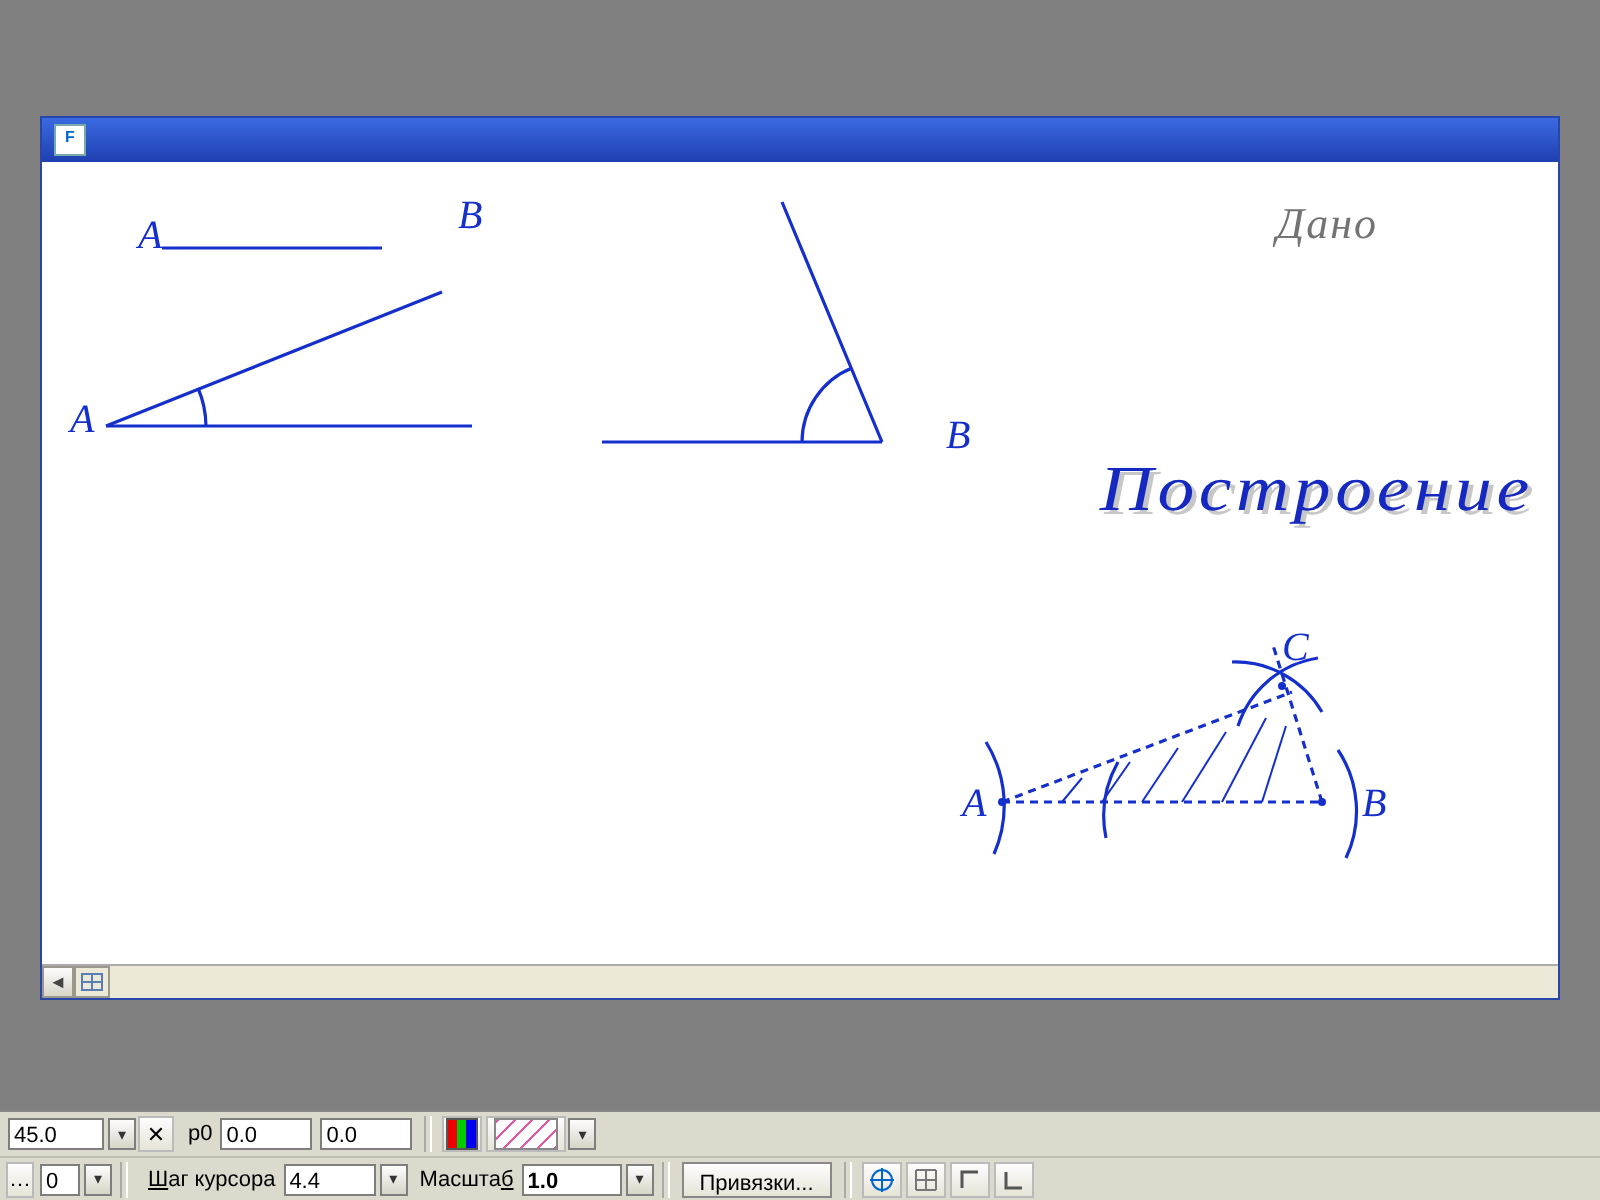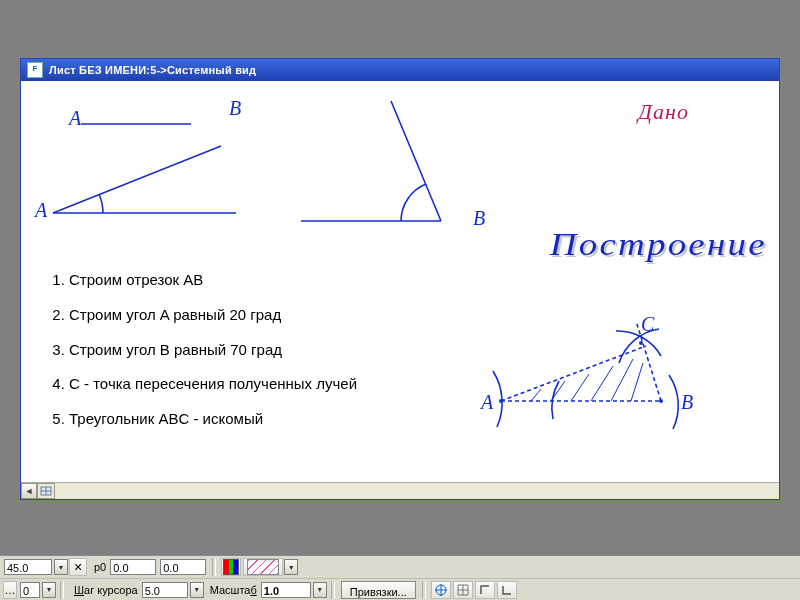--- a/index.html
+++ b/index.html
@@ -120,21 +120,21 @@
     color: #142fcb;
     position: absolute;
     font-size: 20px;
   }
   .dano {
     position: absolute;
     right: 90px;
     top: 18px;
     font-family: "Times New Roman", serif;
     font-style: italic;
-    color: #be185d;
+    color: #737373;
     font-size: 22px;
     letter-spacing: 1px;
   }
   .postroenie {
     position: absolute;
     right: 26px;
     top: 145px;
     font-family: "Times New Roman", serif;
     font-style: italic;
     color: #1528c0;
@@ -240,21 +240,20 @@
     background: linear-gradient(to right, #e00 0 33%, #0c0 33% 66%, #00e 66%);
   }
 </style>
 </head>
 <body>
 
 <div class="slide-area">
   <div class="window">
     <div class="titlebar">
       <span class="icon">F</span>
-      <span>Лист БЕЗ ИМЕНИ:5-&gt;Системный вид</span>
     </div>
     <div class="doc">
 
       <svg style="left:10px; top:10px;" width="230" height="170" viewBox="0 0 230 170">
         <line class="blue" x1="50" y1="33" x2="160" y2="33"></line>
         <line class="blue" x1="22" y1="122" x2="205" y2="122"></line>
         <line class="blue" x1="22" y1="122" x2="190" y2="55"></line>
         <path class="blue" d="M 72 122 A 50 50 0 0 0 68 103"></path>
       </svg>
       <span class="label-it" style="left:48px; top:26px;">A</span>
@@ -265,29 +264,20 @@
         <line class="blue" x1="20" y1="130" x2="160" y2="130"></line>
         <line class="blue" x1="160" y1="130" x2="110" y2="10"></line>
         <path class="blue" d="M 120 130 A 40 40 0 0 1 145 93"></path>
       </svg>
       <span class="label-it" style="left:452px; top:126px;">B</span>
 
       <div class="dano">Дано</div>
 
       <div class="postroenie">Построение</div>
 
-      <div class="steps">
-        <ol>
-          <li>Строим отрезок AB</li>
-          <li>Строим угол A равный 20 град</li>
-          <li>Строим угол B равный 70 град</li>
-          <li>C - точка пересечения полученных лучей</li>
-          <li>Треугольник ABC - искомый</li>
-        </ol>
-      </div>
 
       <svg style="left:440px; top:220px;" width="260" height="140" viewBox="0 0 260 140">
 
         <line class="blue dash" x1="40" y1="100" x2="200" y2="100"></line>
 
         <line class="blue dash" x1="40" y1="100" x2="185" y2="45"></line>
 
         <line class="blue dash" x1="200" y1="100" x2="175" y2="20"></line>
 
         <path class="blue" d="M 32 70 A 60 60 0 0 1 36 126"></path>
@@ -346,21 +336,21 @@
         <span class="swatch-hatch"></span>
       </span>
     <span class="tb-drop">▾</span>
   </div>
   <div class="tb-row">
     <span class="tb-iconbtn" style="width:14px;">…</span>
     <span class="tb-field" style="width:20px;">0</span>
     <span class="tb-drop">▾</span>
     <span class="sep"></span>
     <span class="tb-label"><u>Ш</u>аг курсора</span>
-    <span class="tb-field" style="width:46px;">5.0</span>
+    <span class="tb-field" style="width:46px;">4.4</span>
     <span class="tb-drop">▾</span>
     <span class="tb-label">Масшта<u>б</u></span>
     <span class="tb-field" style="width:50px;font-weight:bold;">1.0</span>
     <span class="tb-drop">▾</span>
     <span class="sep"></span>
     <span class="tb-btn">
         <span>Привязки...</span>
       </span>
     <span class="sep"></span>
     <span class="tb-iconbtn">

